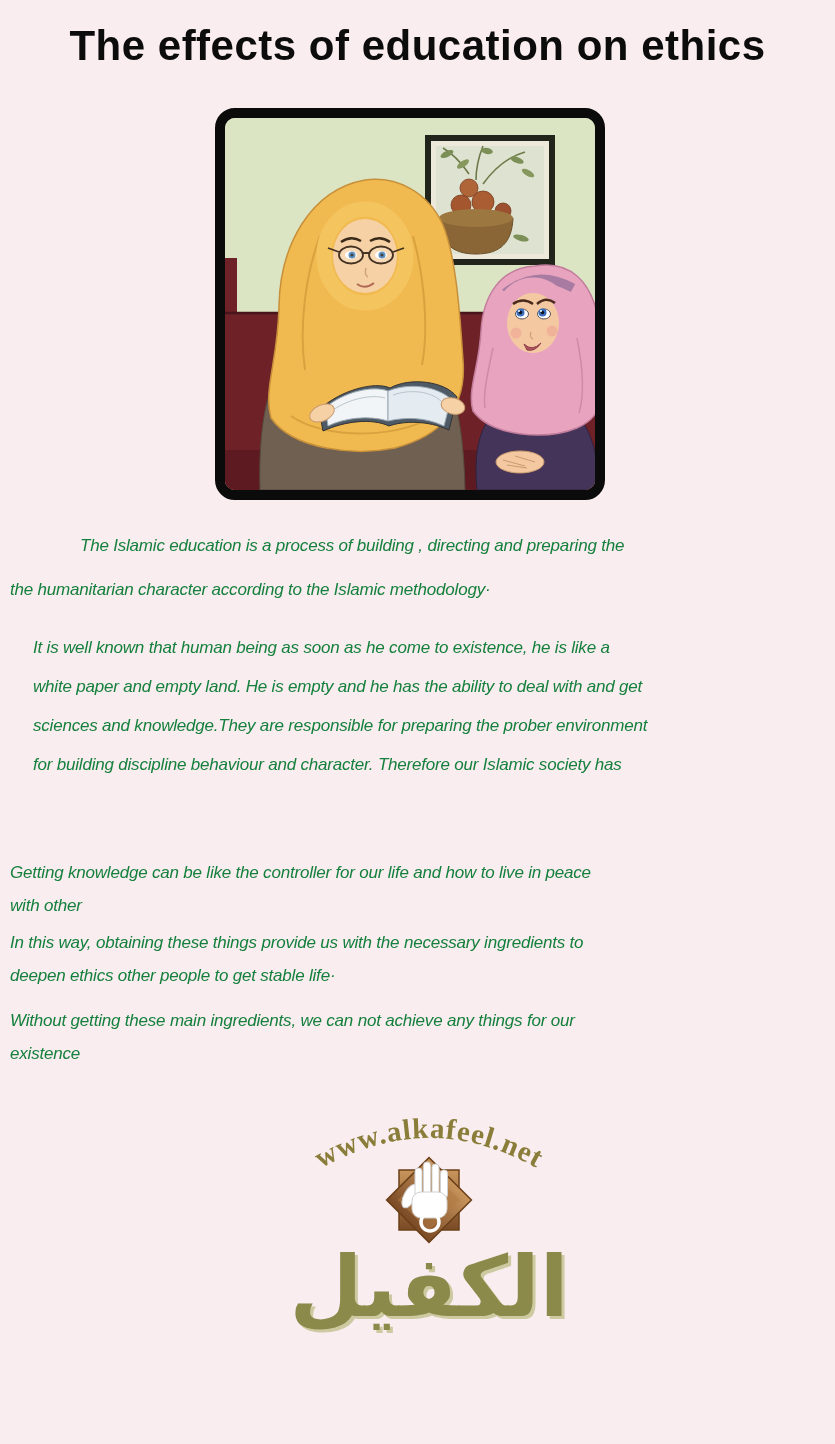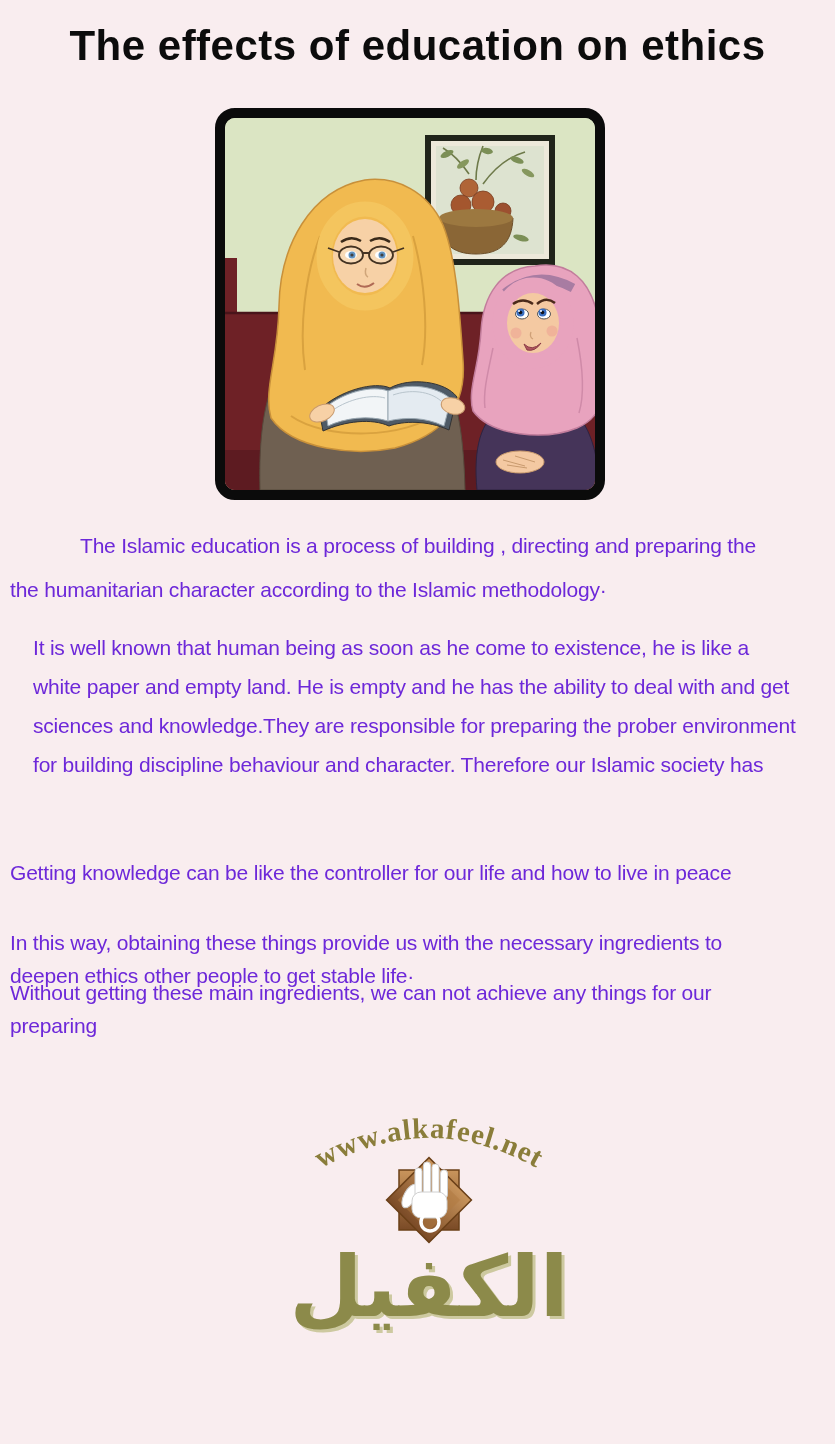--- a/index.html
+++ b/index.html
@@ -13,27 +13,27 @@
     text-align:center; font-size:42px; font-weight:bold;
     letter-spacing:0.5px; color:#0c0c0c;
   }
   .illustration-wrap {
     position:absolute; left:215px; top:108px;
     width:370px; height:372px;
     border:10px solid #0b0b0b; border-radius:20px;
     overflow:hidden; background:#dbe5c3;
   }
   .illustration-wrap svg { display:block; }
-  .bodytext { position:absolute; left:10px; width:815px; font-size:21px; letter-spacing:-0.2px; color:#6d28d9; }
+  .bodytext { position:absolute; left:10px; width:815px; font-size:17px; letter-spacing:-0.2px; color:#15803d;font-style:italic; }
   .p1 { top:524px; line-height:44px; }
   .p1 .line:first-child { padding-left:70px; }
   .p2 { top:628px; line-height:39px;margin-left:23px; }
   .p3 { top:856px; line-height:33px; }
   .p4 { top:926px; line-height:33px; }
-  .p5 { top:976px; line-height:33px; }
+  .p5 { top:1004px; line-height:33px; }
   .watermark {
     position:absolute; left:250px; top:1088px; width:360px; height:260px;
   }
 </style>
 </head>
 <body>
 
 <div class="page">
 
   <div class="title">The effects of education on ethics</div>
@@ -142,30 +142,31 @@
 
   <div class="bodytext p2">
     <div class="line">It is well known that human being as soon as he come to existence, he is like  a</div>
     <div class="line">white paper and empty land. He is empty  and he has the ability to deal with and get</div>
     <div class="line">sciences and knowledge.They are responsible for preparing the prober environment</div>
     <div class="line">for building discipline behaviour and character. Therefore our Islamic society has</div>
   </div>
 
   <div class="bodytext p3">
     <div class="line">Getting knowledge can be like the  controller for our life and how to live in peace</div>
+    <div class="line">with other</div>
   </div>
 
   <div class="bodytext p4">
     <div class="line">In this way, obtaining these things provide us with the necessary ingredients to</div>
     <div class="line">deepen ethics other people to get stable life·</div>
   </div>
 
   <div class="bodytext p5">
     <div class="line">Without getting these main ingredients, we can not achieve any things for our</div>
-    <div class="line">preparing</div>
+    <div class="line">existence</div>
   </div>
 
   <div class="watermark">
     <svg width="360" height="260" viewBox="0 0 360 260" xmlns="http://www.w3.org/2000/svg">
       <defs>
         <linearGradient id="starGrad" x1="0" y1="0" x2="0" y2="1">
           <stop offset="0" stop-color="#c9955c"></stop>
           <stop offset="1" stop-color="#7a4a26"></stop>
         </linearGradient>
         <path id="arcPath" d="M 52,92 Q 179,8 306,92" fill="none"></path>

